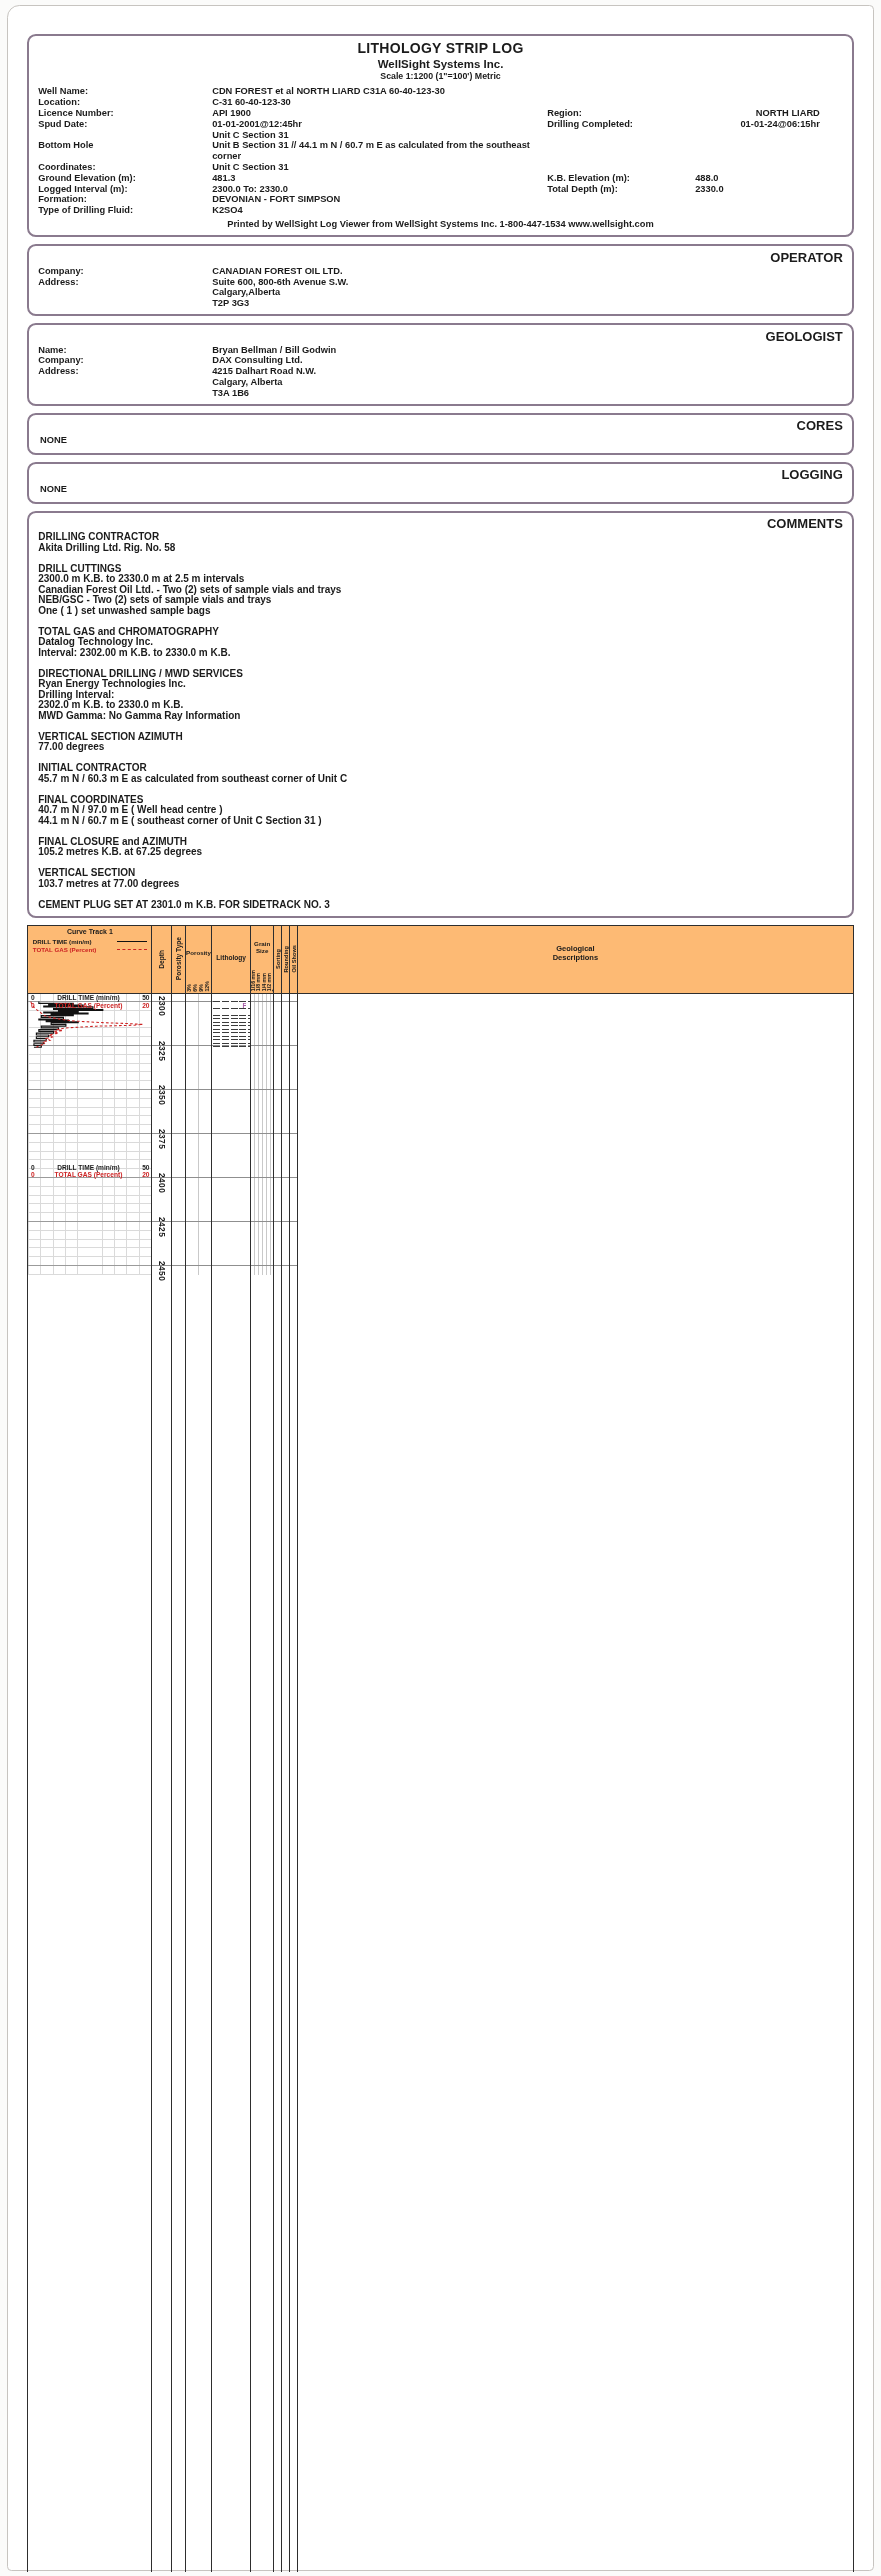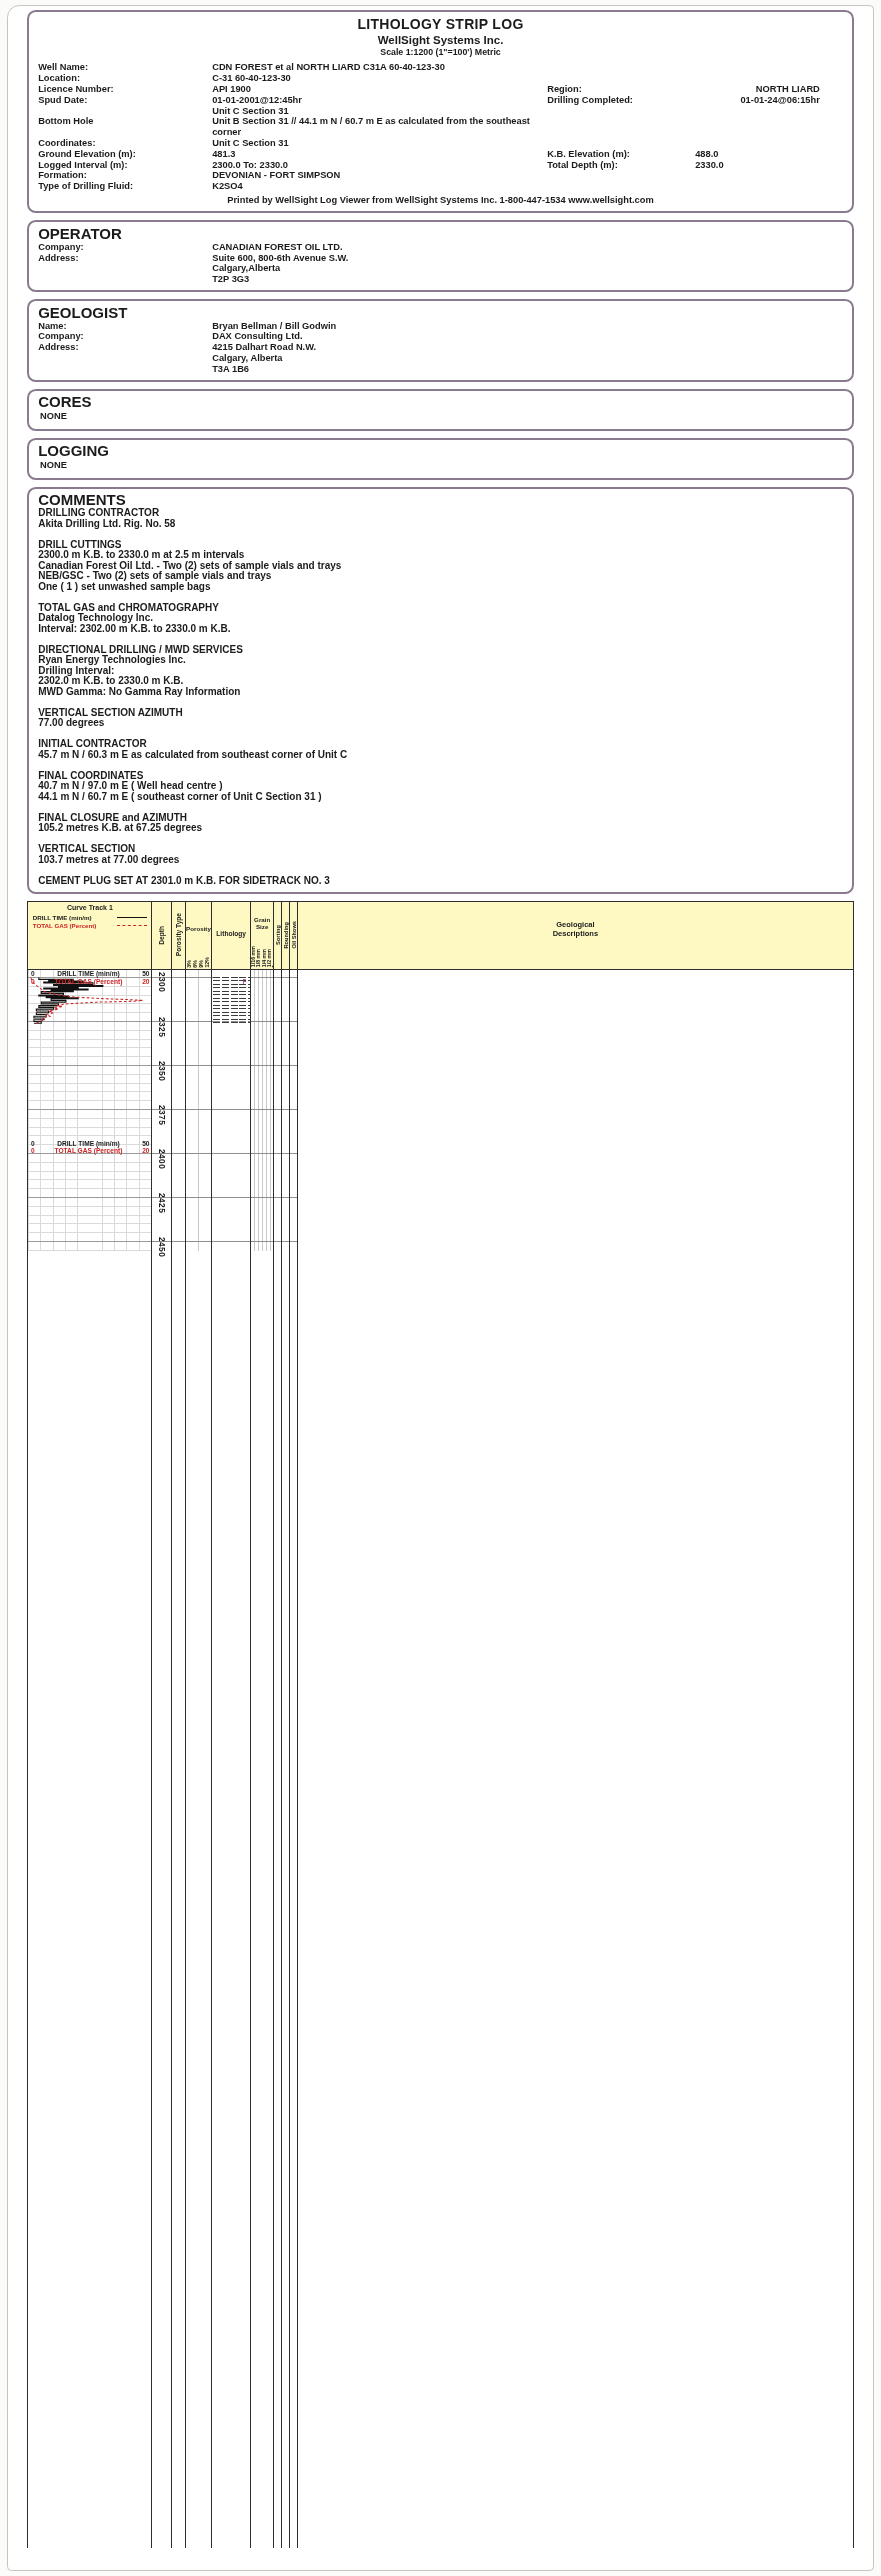--- a/index.html
+++ b/index.html
@@ -1,35 +1,35 @@
 <!DOCTYPE html>
 <html style="font-size:14px"><head>
 <meta charset="utf-8">
 <style>
   html,body{margin:0;padding:0;background:#efefed;}
   .page{position:relative;width:881px;height:2576px;background:#fbfbfa;overflow:hidden;
         font-family:"Liberation Sans",sans-serif;font-weight:bold;color:#1b1b1b;}
   .sheet{position:absolute;top:5.3px;left:7px;right:7px;bottom:5.3px;background:#fff;
-         border:0.9px solid #c7c4c0;border-radius:12.3px 4.4px 4.4px 4.4px;padding-top:4px;}
+         border:0.9px solid #c7c4c0;border-radius:12.3px 4.4px 4.4px 4.4px;padding-top:28px;}
   
   .box{border:2.2px solid #8a7a8e;border-radius:8.8px;margin:0 19.4px 7px;padding:3.5px 8.8px 5.3px;background:#fff;}
-  .box-title{text-align:left;font-size:15px;line-height:13.2px;margin:0.9px 0 1.8px;}
+  .box-title{text-align:right;font-size:13px;line-height:13.2px;margin:0.9px 0 1.8px;}
   .t1{font-size:14px;line-height:16.7px;text-align:center;letter-spacing:0.3px;}
   .t2{font-size:11.5px;line-height:14px;text-align:center;}
   .t3{font-size:8.8px;line-height:11.5px;text-align:center;margin-bottom:4.4px;}
   .f-row{display:grid;grid-template-columns:174px 335px 148px 1fr;font-size:9.3px;line-height:10.8px;}
   .f-lbl,.f-lbl2{white-space:nowrap;}
   .f-val2.ar{text-align:right;padding-right:23px;}
   .printed{text-align:center;font-size:9.3px;line-height:12.3px;margin-top:1.8px;}
   .kv-row{display:grid;grid-template-columns:174px 1fr;font-size:9.3px;line-height:10.8px;}
   .none-val{font-size:9.3px;line-height:11.5px;padding:0.9px 0 0.9px 1.8px;}
   .c-line{font-size:10px;line-height:10.5px;}
   
   .sl{margin:7px 19.4px 0;position:relative;}
-  .sl-header{display:flex;border:1.3px solid #2e2e2e;height:69px;box-sizing:border-box;background:#fef9c3;}
+  .sl-header{display:flex;border:1.3px solid #2e2e2e;height:69px;box-sizing:border-box;background:#fdba74;}
   .sl-body{position:relative;border-left:1.3px solid #2e2e2e;border-right:1.3px solid #2e2e2e;height:1578px;box-sizing:border-box;}
   .sl-cols{display:flex;height:100%;}
   .col{position:relative;box-sizing:border-box;border-right:0.9px solid #2e2e2e;background-repeat:no-repeat;}
   .col:last-child{border-right:none;}
   .w-curve{width:124px;} .w-depth{width:19.4px;} .w-ptype{width:14px;} .w-por{width:26.4px;}
   .w-lith{width:39px;} .w-grain{width:23px;} .w-n{width:8px;} .w-desc{flex:1;}
   
   .hcell{display:flex;align-items:center;justify-content:center;}
   .rot{writing-mode:vertical-rl;transform:rotate(180deg);}
   .hlbl{font-size:6.6px;}

